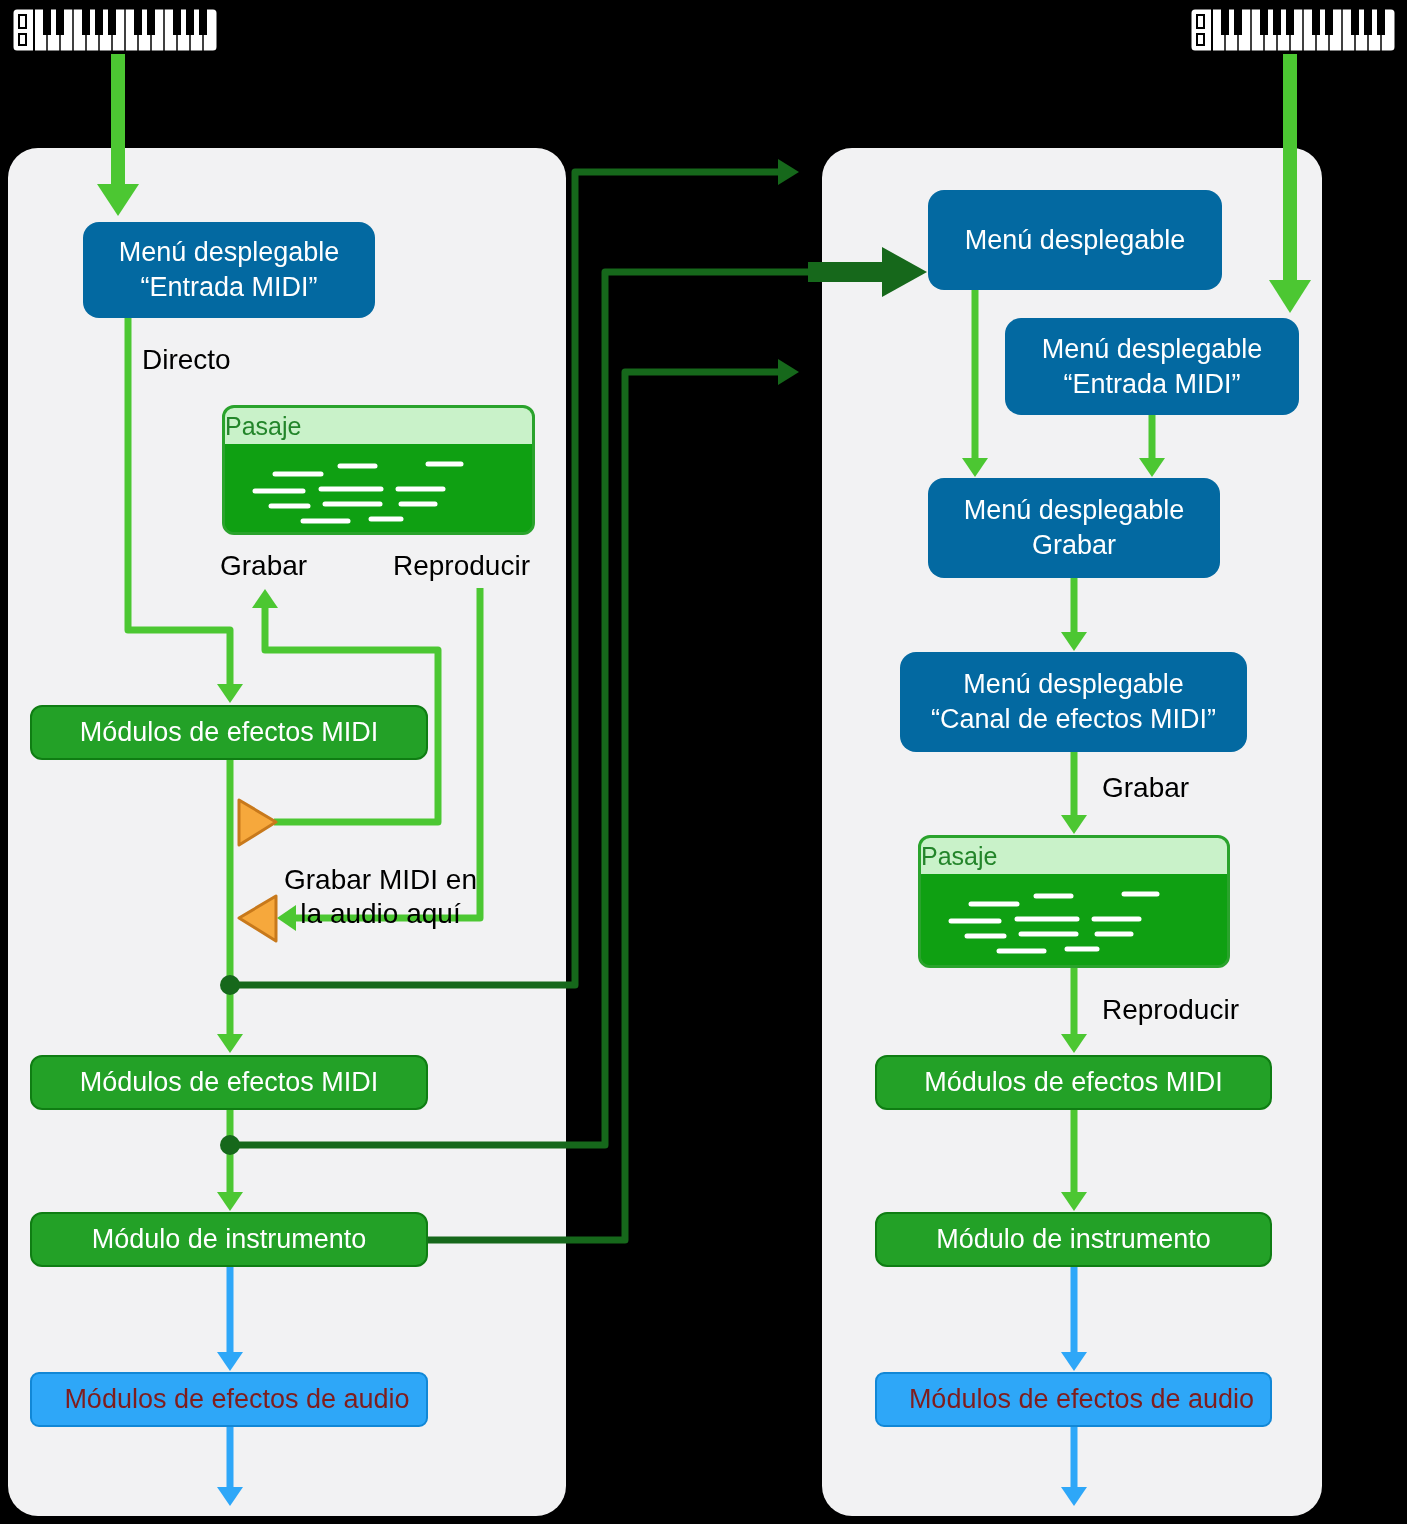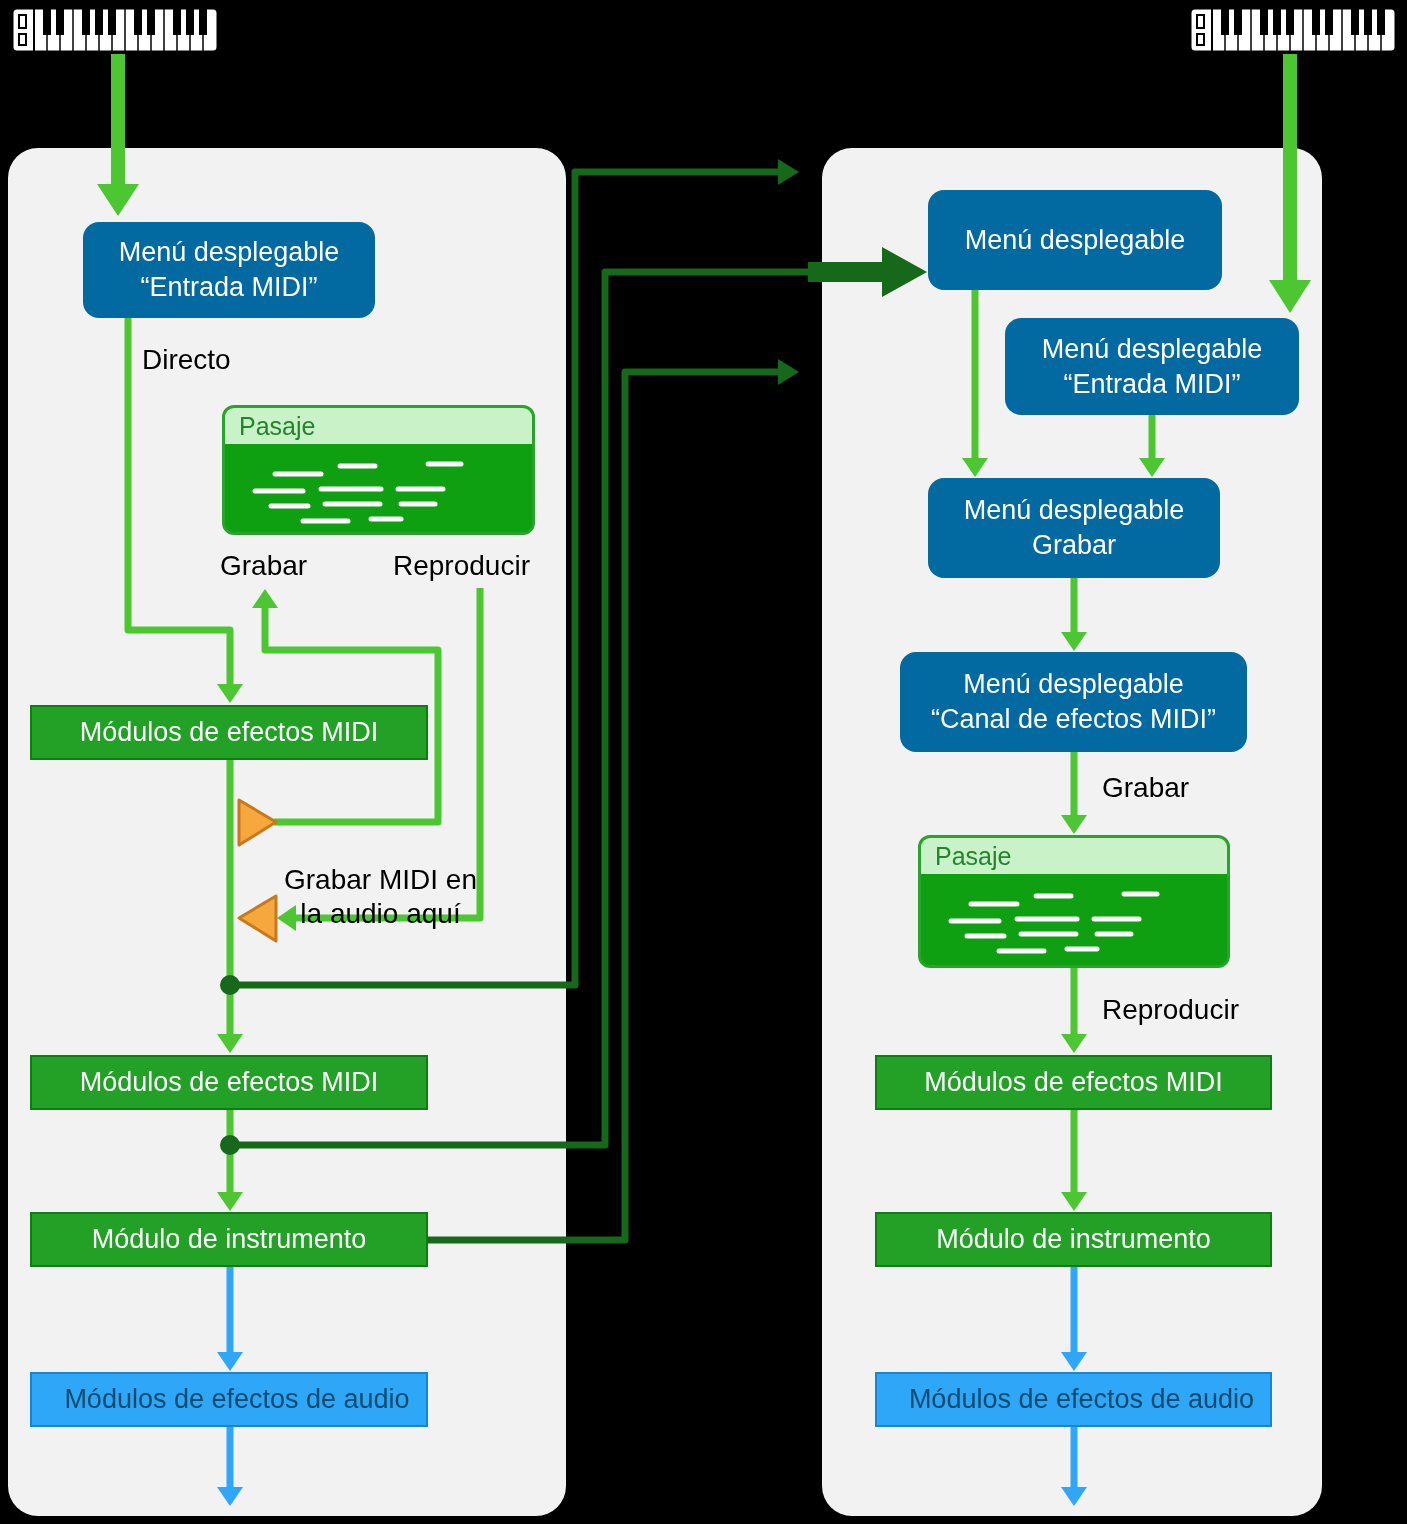--- a/index.html
+++ b/index.html
@@ -14,35 +14,35 @@
   .overlay { position:absolute; left:0; top:0; pointer-events:none; }
   .kbd { position:absolute; }
   .darkbox {
     position:absolute; background:#0369a1; color:#ffffff; border-radius:16px;
     display:flex; flex-direction:column; align-items:center; justify-content:center;
     text-align:center; font-size:27px; line-height:35px; box-sizing:border-box;
   }
   .greenbox {
     position:absolute; background:#23a127; border:2px solid #0f7d13; color:#ffffff;
     display:flex; align-items:center; justify-content:center;
-    font-size:27px; box-sizing:border-box; border-radius:0;
+    font-size:27px; box-sizing:border-box; border-radius:12px;
   }
   .bluebox {
-    position:absolute; background:#2ea7f8; border:2px solid #1187d6; color:#0c4a6e;
+    position:absolute; background:#2ea7f8; border:2px solid #1187d6; color:#7f1d1d;
     display:flex; align-items:center; justify-content:center;
-    font-size:27px; box-sizing:border-box; border-radius:0;padding-left:16px;
+    font-size:27px; box-sizing:border-box; border-radius:9px;padding-left:16px;
   }
   .pasaje {
     position:absolute; border:3px solid #2aa32c; border-radius:12px;
     box-sizing:border-box; overflow:hidden; background:#0fa012;
     display:flex; flex-direction:column;
   }
   .pasaje-header {
     height:36px; flex:0 0 36px; background:#c9f2c9; color:#23852a;
-    font-size:25px; display:flex; align-items:center; padding-left:14px;
+    font-size:25px; display:flex; align-items:center; 
   }
   .pasaje-body { flex:1; background:#0fa012; position:relative; }
   .label {
     position:absolute; font-size:28px; color:#000; white-space:nowrap;text-align:center;
   }
   .note-label {
     position:absolute; text-align:center; font-size:28px; line-height:34px; color:#000;margin-top:24px;
   }
 </style>
 </head>

